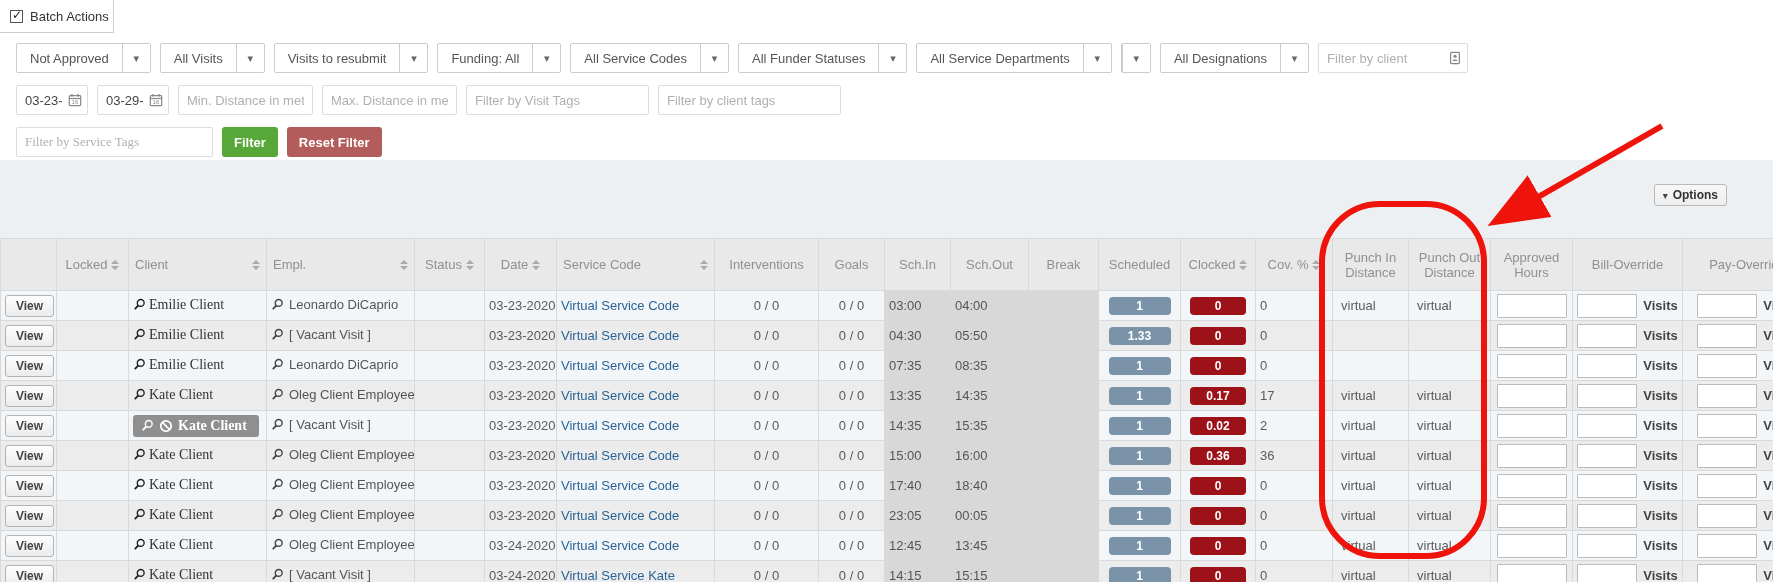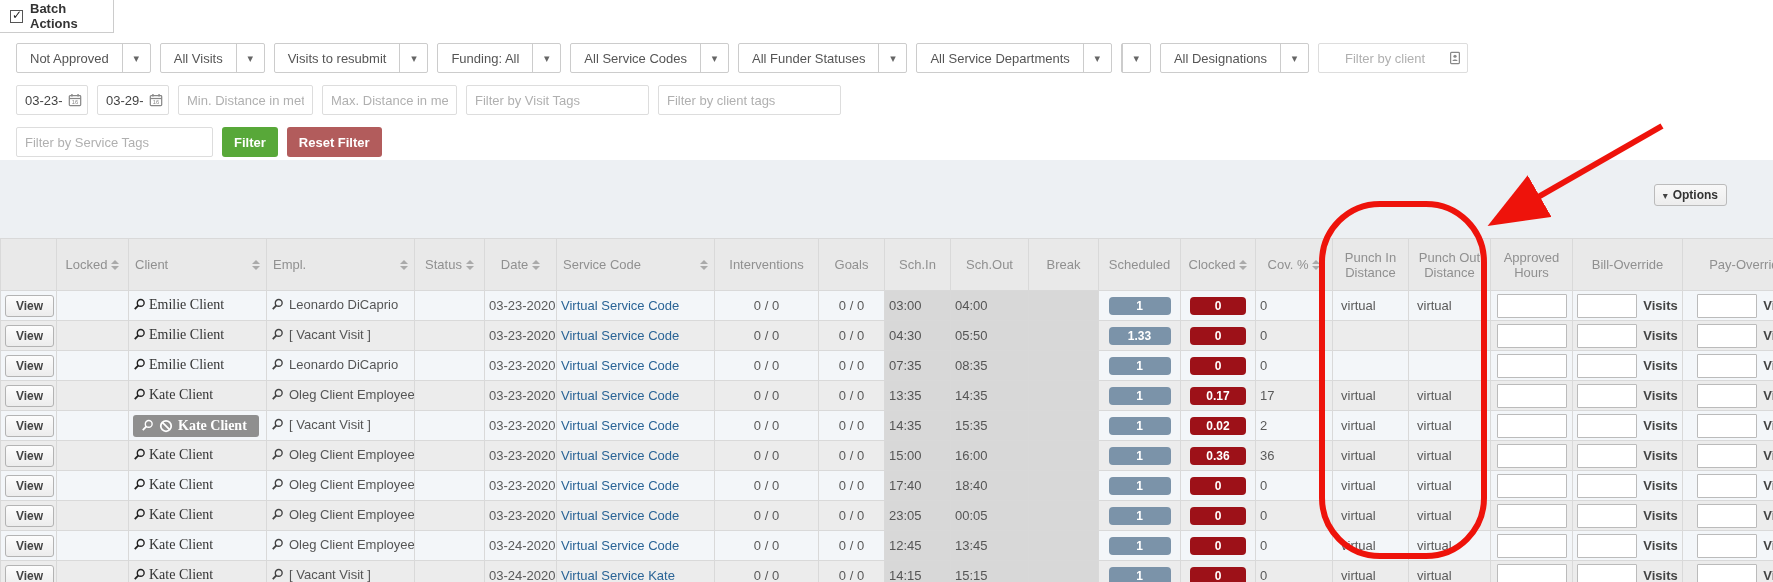--- a/index.html
+++ b/index.html
@@ -11,21 +11,21 @@
     --link-blue:#2a6496;
   }
   *{box-sizing:border-box;}
   html,body{margin:0;padding:0;}
   body{
     width:1773px;height:582px;position:relative;overflow:hidden;
     background:#fff;font-family:"Liberation Sans","DejaVu Sans",sans-serif;
     font-size:13px;color:#555;
   }
   
-  .tab-bar{height:33px;font-weight:bold;}
+  .tab-bar{height:33px;}
   .batch-tab{
     width:114px;height:33px;border-right:1px solid #ccc;border-bottom:1px solid #ccc;
     display:flex;align-items:center;gap:7px;padding-left:10px;color:#333;
   }
   .checkbox{
     width:13px;height:13px;border:1px solid #555;background:#fff;position:relative;flex:0 0 13px;
   }
   .checkbox:after{
     content:"✓";position:absolute;left:1px;top:-3px;font-size:12px;font-weight:bold;color:#222;
   }
@@ -166,21 +166,21 @@
         <span class="dd-label">All Service Departments</span>
         <span class="dd-caret">▾</span>
       </div>
       <div class="dd">
         <span class="dd-caret">▾</span>
       </div>
       <div class="dd">
         <span class="dd-label">All Designations</span>
         <span class="dd-caret">▾</span>
       </div>
-      <span class="iconbox"><input class="tinput" placeholder="Filter by client" style="width: 150px; text-align: center;"><svg class="in-icon" viewBox="0 0 16 16">
+      <span class="iconbox"><input class="tinput" placeholder="Filter by client" style="width: 150px;"><svg class="in-icon" viewBox="0 0 16 16">
           <rect x="3" y="1.5" width="10" height="13" rx="1" fill="none" stroke="currentColor" stroke-width="1.4"></rect>
           <circle cx="8" cy="6" r="1.8" fill="currentColor"></circle>
           <path d="M5 11.5 c0 -2.4 6 -2.4 6 0 z" fill="currentColor"></path>
         </svg></span>
     </div>
   <div class="f-row">
     <span class="iconbox">
       <input class="tinput date-input" value="03-23-2020" style="">
       <svg class="in-icon" viewBox="0 0 16 16">
         <rect x="1.5" y="3" width="13" height="11.5" rx="1" fill="none" stroke="currentColor" stroke-width="1.4"></rect>
@@ -199,21 +199,21 @@
         <line x1="11.5" y1="1" x2="11.5" y2="4" stroke="currentColor" stroke-width="1.6"></line>
         <text x="8" y="13" font-size="6.5" text-anchor="middle" fill="currentColor">16</text>
       </svg>
     </span>
     <input class="tinput" style="width: 135px;" placeholder="Min. Distance in meters">
     <input class="tinput" style="width: 135px;" placeholder="Max. Distance in meters">
     <input class="tinput" style="width: 183px;" placeholder="Filter by Visit Tags">
     <input class="tinput" style="width: 183px;" placeholder="Filter by client tags">
   </div>
   <div class="f-row">
-    <input class="tinput" style="width: 197px;" placeholder="Filter by Service Tags">
+    <input class="tinput" style="width: 197px; font-family: Liberation Serif, serif;" placeholder="Filter by Service Tags">
     <button class="btn btn-filter">Filter</button>
     <button class="btn btn-reset">Reset Filter</button>
   </div>
 </div>
 
 <div class="lower-panel">
   <div class="options-btn">
     <span class="caret">▾</span>
     <span>Options</span>
   </div>

